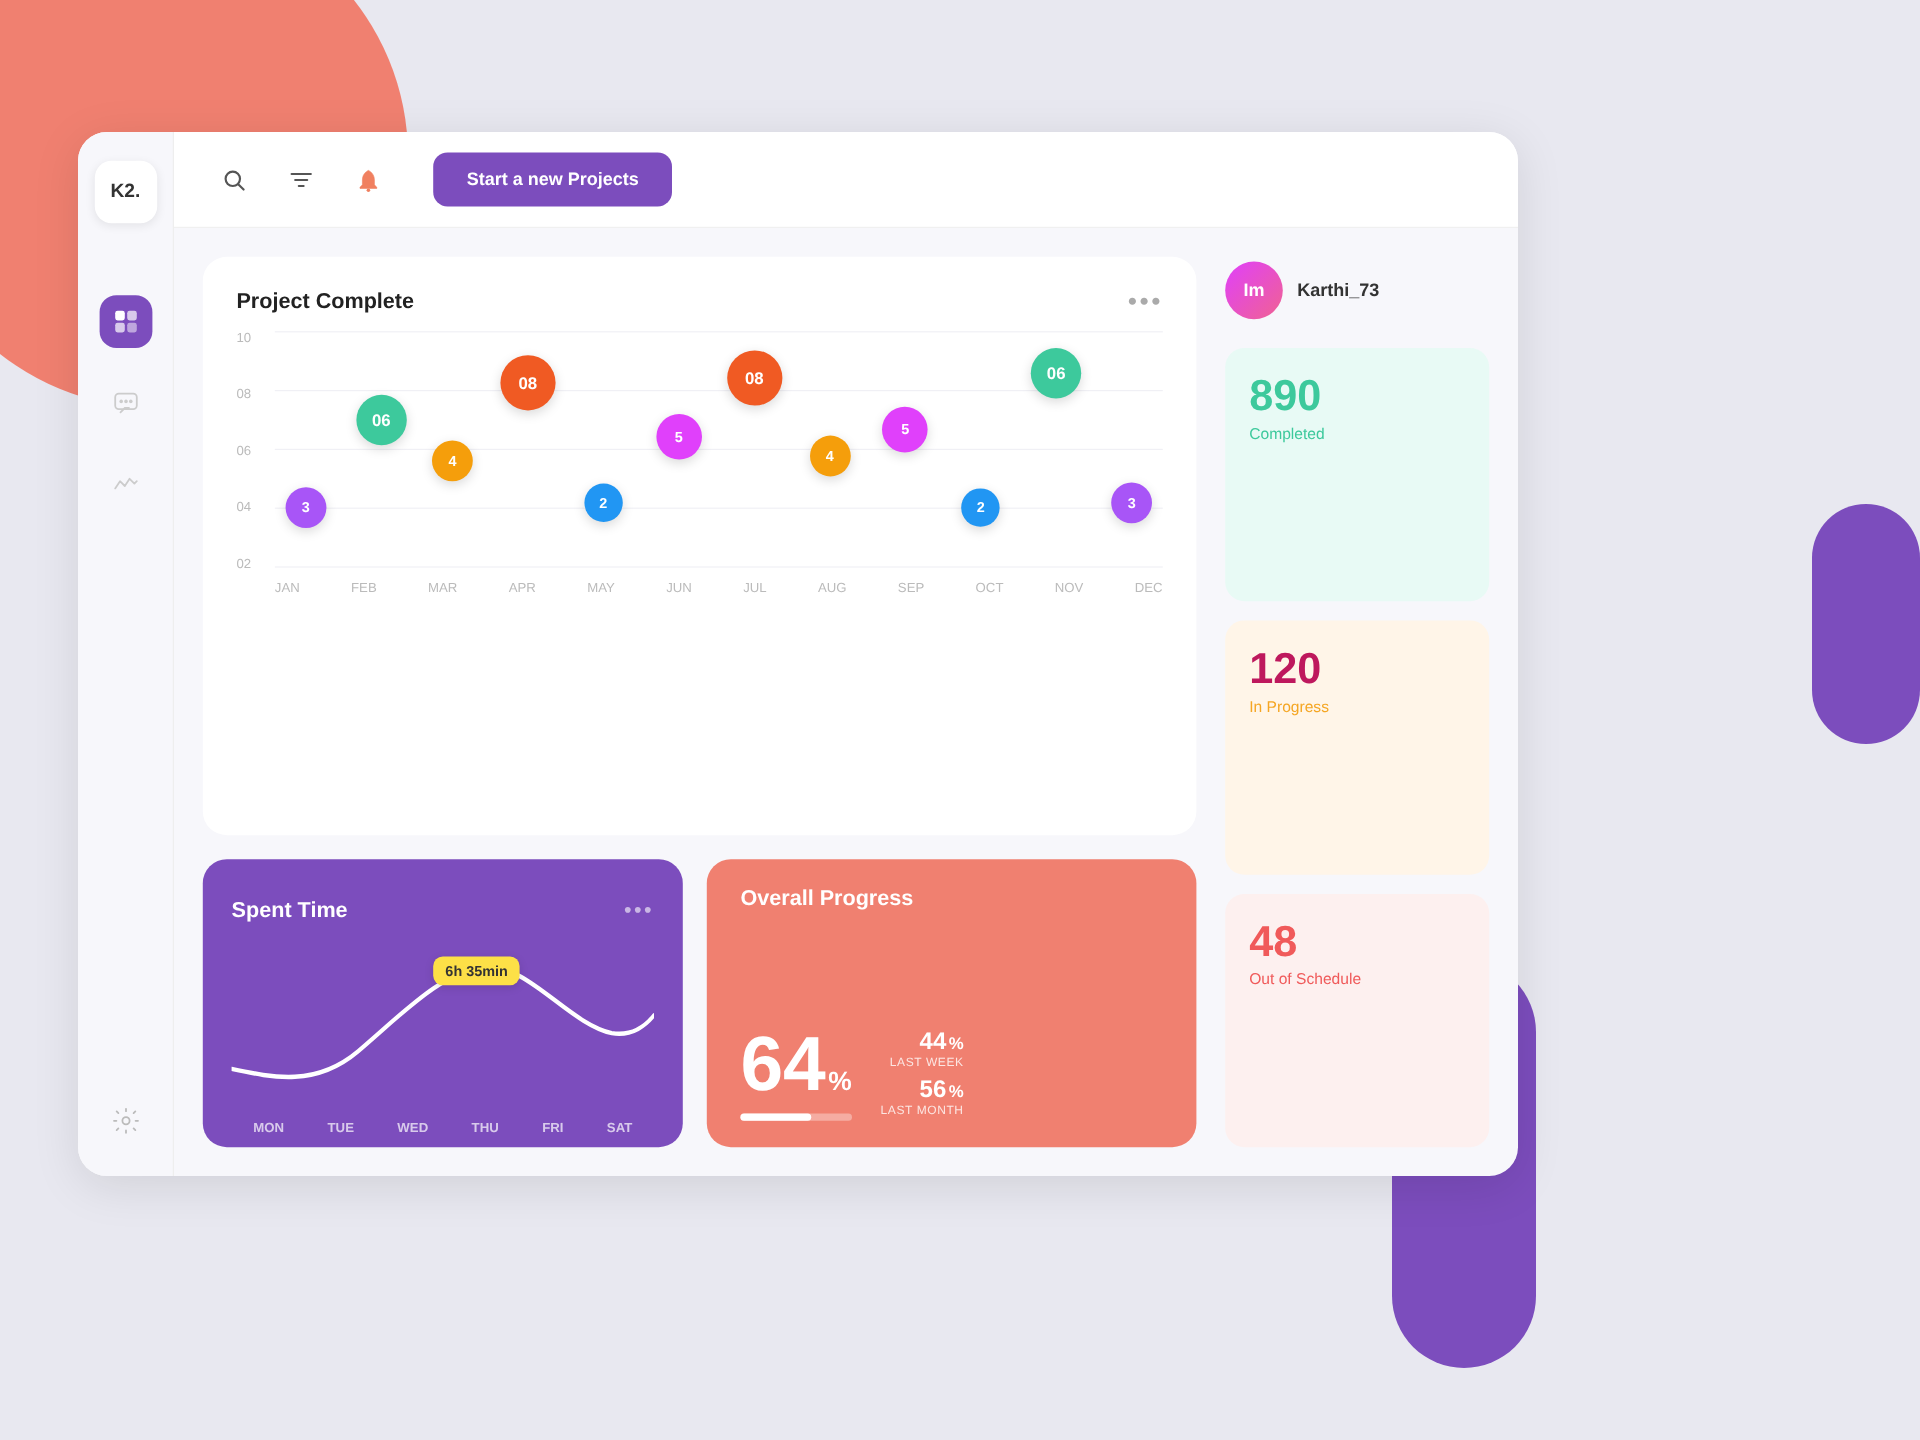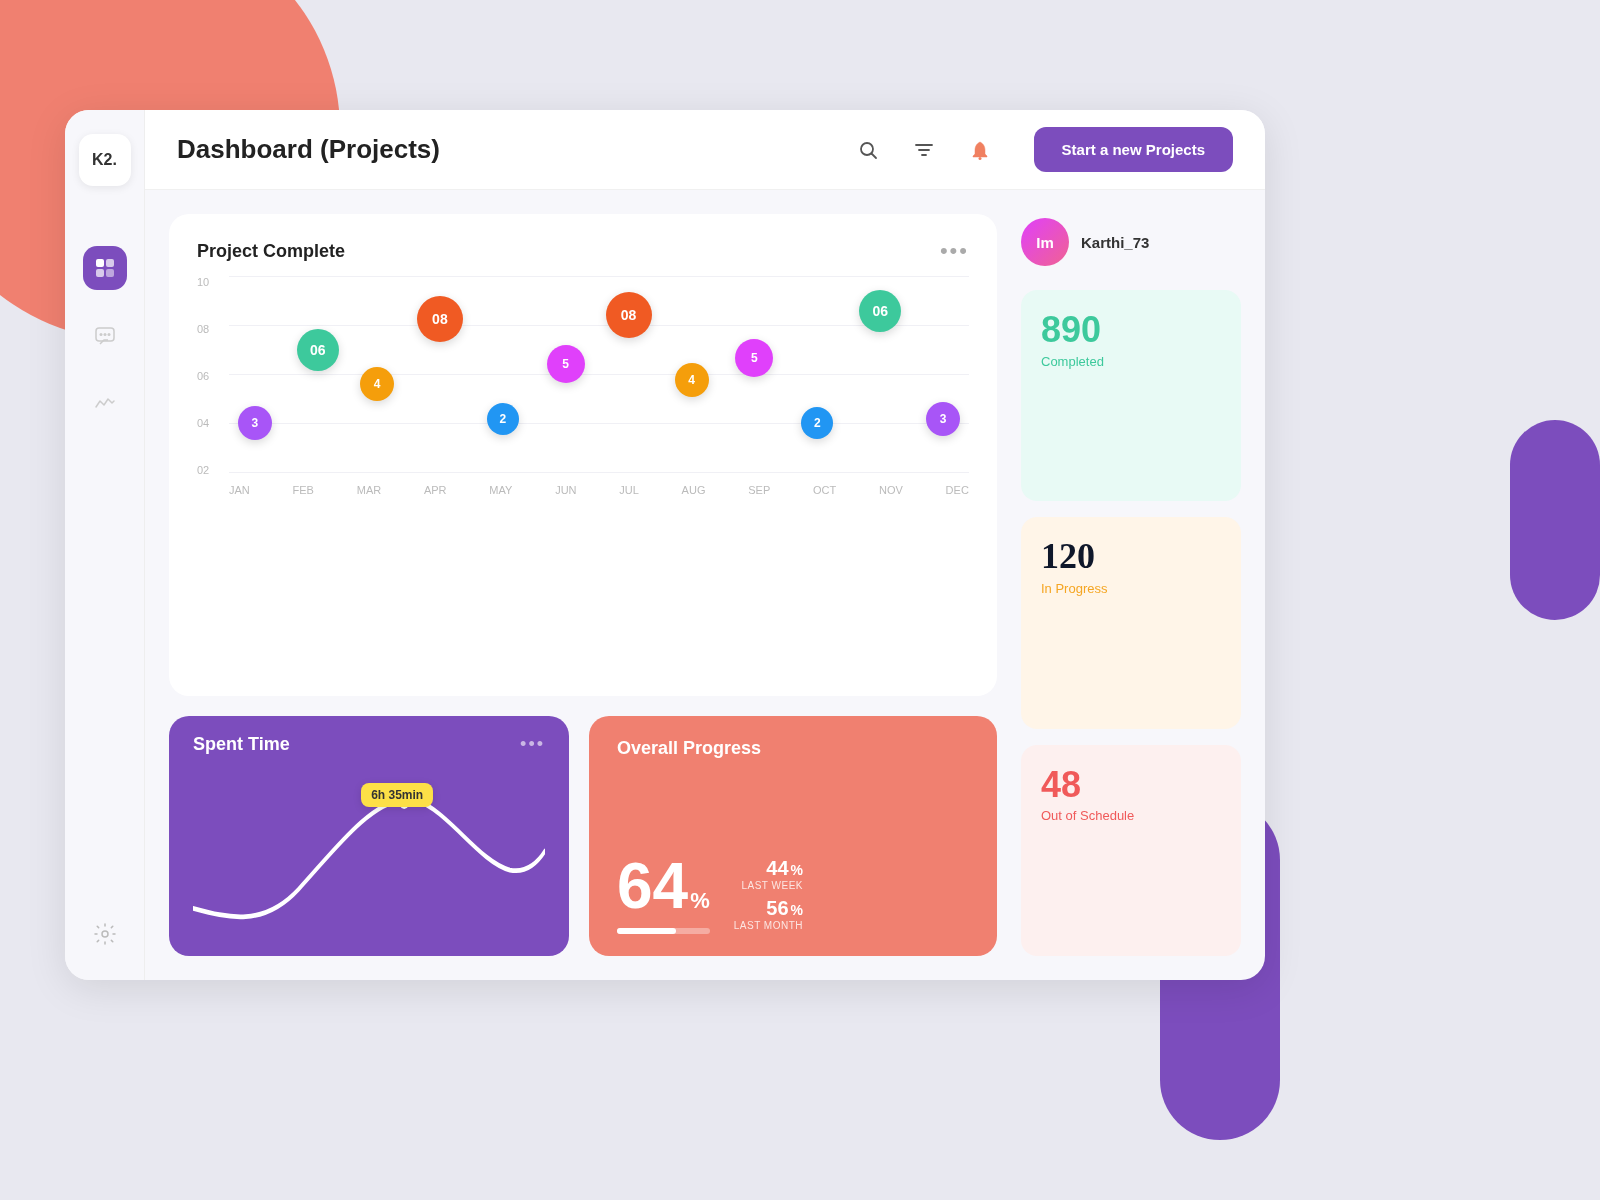--- a/index.html
+++ b/index.html
@@ -288,21 +288,21 @@
       display: flex;
       gap: 20px;
       height: 240px;
       flex-shrink: 0;
     }
 
     
     .spent-time-card {
       background: #7c4dbd;
       border-radius: 20px;
-      padding: 18px 24px 0;
+      padding: 32px 24px 0;
       flex: 1;
       display: flex;
       flex-direction: column;
       overflow: hidden;
       position: relative;
     }
     .spent-time-title {
       font-size: 18px;
       font-weight: 700;
       color: #fff;
@@ -448,21 +448,21 @@
     }
     .purple-bg { background: #f0ebfa; }
     .purple-num { color: #7c4dbd; }
     .purple-lbl { color: #7c4dbd; }
 
     .teal-bg { background: #e8faf5; }
     .teal-num { color: #3dc99c; }
     .teal-lbl { color: #3dc99c; }
 
     .orange-bg { background: #fff5e8; }
-    .orange-num { color: #0f172a; font-family: Liberation Serif, serif; }
+    .orange-num { color: #be185d; }
     .orange-lbl { color: #f5a623; }
 
     .red-bg { background: #fdf0ef; }
     .red-num { color: #f05a5a; }
     .red-lbl { color: #f05a5a; }
 
     
     .line-svg {
       width: 100%;
       height: 100%;
@@ -511,21 +511,20 @@
           <circle cx="12" cy="12" r="3" stroke="#bbb" stroke-width="1.5"></circle>
           <path d="M12 2v2M12 20v2M4.22 4.22l1.42 1.42M18.36 18.36l1.42 1.42M2 12h2M20 12h2M4.22 19.78l1.42-1.42M18.36 5.64l1.42-1.42" stroke="#bbb" stroke-width="1.5" stroke-linecap="round"></path>
         </svg>
       </div>
     </div>
   </div>
 
   <div class="content">
 
     <div class="header">
-      <div class="header-title">Dashboard (Projects)</div>
       <div class="header-icons">
         <button class="header-icon-btn">
           <svg width="20" height="20" viewBox="0 0 20 20" fill="none">
             <circle cx="9" cy="9" r="6" stroke="#555" stroke-width="1.8"></circle>
             <line x1="13.5" y1="13.5" x2="18" y2="18" stroke="#555" stroke-width="1.8" stroke-linecap="round"></line>
           </svg>
         </button>
         <button class="header-icon-btn">
           <svg width="20" height="20" viewBox="0 0 20 20" fill="none">
             <line x1="2" y1="5" x2="18" y2="5" stroke="#555" stroke-width="1.8" stroke-linecap="round"></line>
@@ -610,20 +609,28 @@
             <div style="display:flex;align-items:center;justify-content:space-between;">
               <div class="spent-time-title">Spent Time</div>
               <div class="dots-menu" style="color:rgba(255,255,255,0.6);font-size:18px;">•••</div>
             </div>
             <div class="spent-chart-area">
               <div class="spent-tooltip">6h 35min</div>
               <svg class="line-svg" viewBox="0 0 300 100" preserveAspectRatio="none">
                 <path d="M0,75 C30,80 60,85 90,65 C120,45 150,20 180,18 C210,16 240,50 270,55 C285,57 295,50 300,45" stroke="white" stroke-width="2.5" fill="none" stroke-linecap="round"></path>
                 <circle cx="180" cy="18" r="5" fill="white"></circle>
               </svg>
+            </div>
+            <div class="spent-xaxis">
+              <span>MON</span>
+              <span>TUE</span>
+              <span>WED</span>
+              <span>THU</span>
+              <span>FRI</span>
+              <span>SAT</span>
             </div>
           </div>
 
           <div class="progress-card">
             <div class="progress-title">Overall Progress</div>
             <div class="progress-body">
               <div style="display:flex;flex-direction:column;">
                 <div style="display:flex;align-items:baseline;gap:2px;">
                   <span class="progress-percent">64</span>
                   <span style="font-size:22px;font-weight:700;color:#fff;">%</span>

